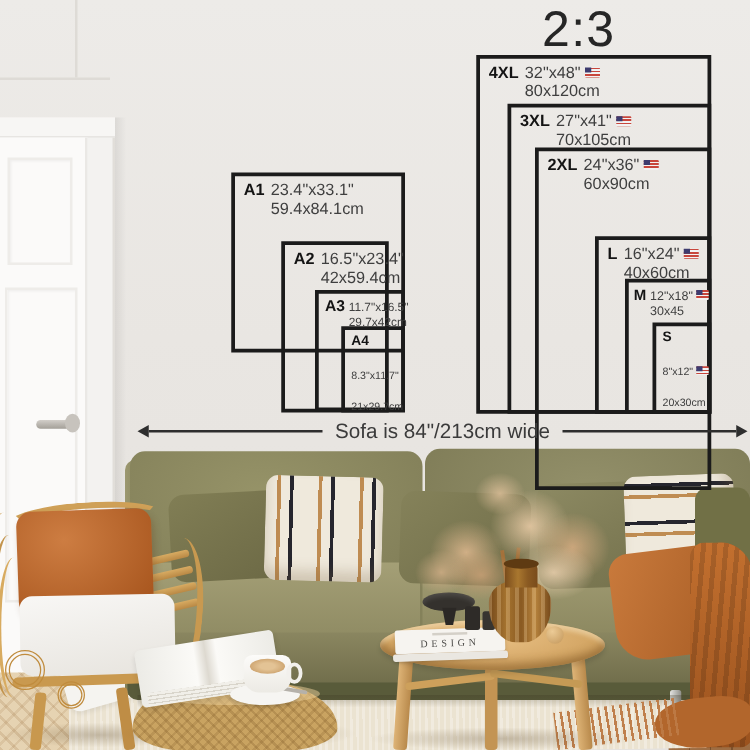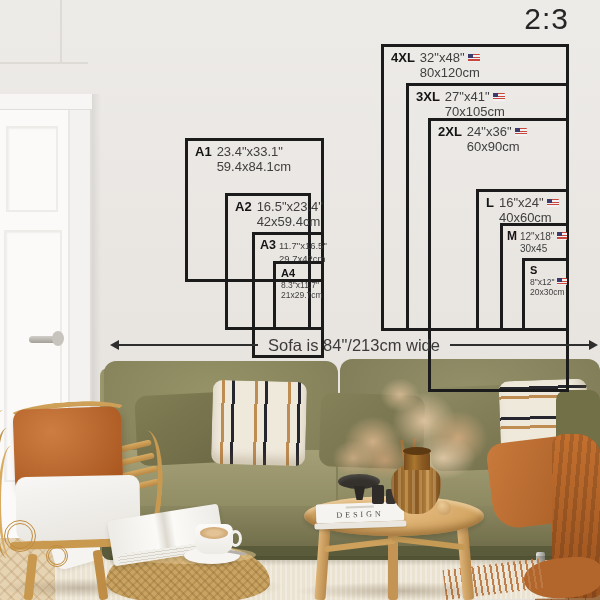--- a/index.html
+++ b/index.html
@@ -150,44 +150,44 @@
   .s-f3{left:428px;top:410px;width:60px;height:56px;background:radial-gradient(closest-side,rgba(206,168,126,.95),rgba(206,168,126,0));}
   .s-f4{left:358px;top:440px;width:54px;height:40px;background:radial-gradient(closest-side,rgba(196,158,116,.9),rgba(196,158,116,0));}
   .s-f5{left:410px;top:436px;width:66px;height:44px;background:radial-gradient(closest-side,rgba(227,202,168,.92),rgba(227,202,168,0));}
   .s-f6{left:332px;top:440px;width:42px;height:36px;background:radial-gradient(closest-side,rgba(209,175,135,.85),rgba(209,175,135,0));}
   .s-f7{left:380px;top:378px;width:40px;height:34px;background:radial-gradient(closest-side,rgba(219,190,152,.85),rgba(219,190,152,0));}
 
   
   .chart-el{z-index:20;}
   .ttl{text-align:center;color:#262626;font-weight:500;}
   .ttl-a{left:128px;top:8px;width:196px;font-size:25px;letter-spacing:2.5px;}
-  .ttl-b{left:381px;top:2px;width:188px;font-size:30px;letter-spacing:1px;text-align:right;}
+  .ttl-b{left:369px;top:2px;width:188px;font-size:40px;letter-spacing:1px;}
   .size-box{border:3px solid #1b1b1b;}
   .b-a0{left:128px;top:55px;width:196px;height:275px;}
   .b-a1{left:185px;top:138px;width:139px;height:144px;}
   .b-a2{left:225px;top:193px;width:86px;height:137px;}
-  .b-a3{left:252px;top:232px;width:72px;height:126px;}
+  .b-a3{left:252px;top:232px;width:72px;height:97px;}
   .b-a4{left:273px;top:261px;width:51px;height:69px;}
   .b-4xl{left:381px;top:44px;width:188px;height:287px;}
   .b-3xl{left:406px;top:83px;width:163px;height:248px;}
   .b-2xl{left:428px;top:118px;width:141px;height:274px;}
   .b-xl{left:452px;top:156px;width:117px;height:175px;}
   .b-l{left:476px;top:189px;width:93px;height:142px;}
   .b-m{left:500px;top:223px;width:69px;height:108px;}
   .b-s{left:522px;top:258px;width:47px;height:73px;}
   .size-label{display:grid;grid-template-columns:auto 1fr;column-gap:5px;align-items:baseline;
     padding:3px 2px 0 7px;font-size:13px;line-height:1.18;color:#3f3f3f;}
   .size-name{grid-column:1;font-weight:bold;color:#141414;}
   .in{grid-column:2;white-space:nowrap;}
   .cm{grid-column:2;white-space:nowrap;}
   .b-a3 .size-label{font-size:9.5px;padding-left:5px;column-gap:3px;}
   .b-a3 .size-name{font-size:12.5px;}
   .b-m .size-label{font-size:10px;padding-left:4px;column-gap:3px;}
   .b-m .size-name{font-size:12px;}
-  .stacked .size-label{grid-template-columns:1fr 1fr;font-size:8.5px;row-gap:0;padding-left:5px;}
+  .stacked .size-label{grid-template-columns:1fr 1fr;font-size:8.5px;row-gap:15px;padding-left:5px;}
   .stacked .size-name,.stacked .in,.stacked .cm{grid-column:1;}
   .stacked .size-name{font-size:11px;}
   .flag{display:inline-block;width:12px;height:8px;margin-left:3px;position:relative;vertical-align:baseline;
     background:repeating-linear-gradient(180deg,#c8463c 0 1.3px,#f2f2f2 1.3px 2.6px);border-radius:1px;}
   .flag::after{content:"";position:absolute;left:0;top:0;width:5px;height:4px;background:#3d3b6e;}
   .b-m .flag{width:10px;}
   .stacked .flag{width:10px;height:7px;}
   .arrow-row{left:110px;top:337px;width:488px;height:16px;display:flex;align-items:center;color:#3b3b3b;}
   .aline{flex:1;height:2px;background:#2e2e2e;}
   .ah{width:0;height:0;border:5px solid transparent;}

